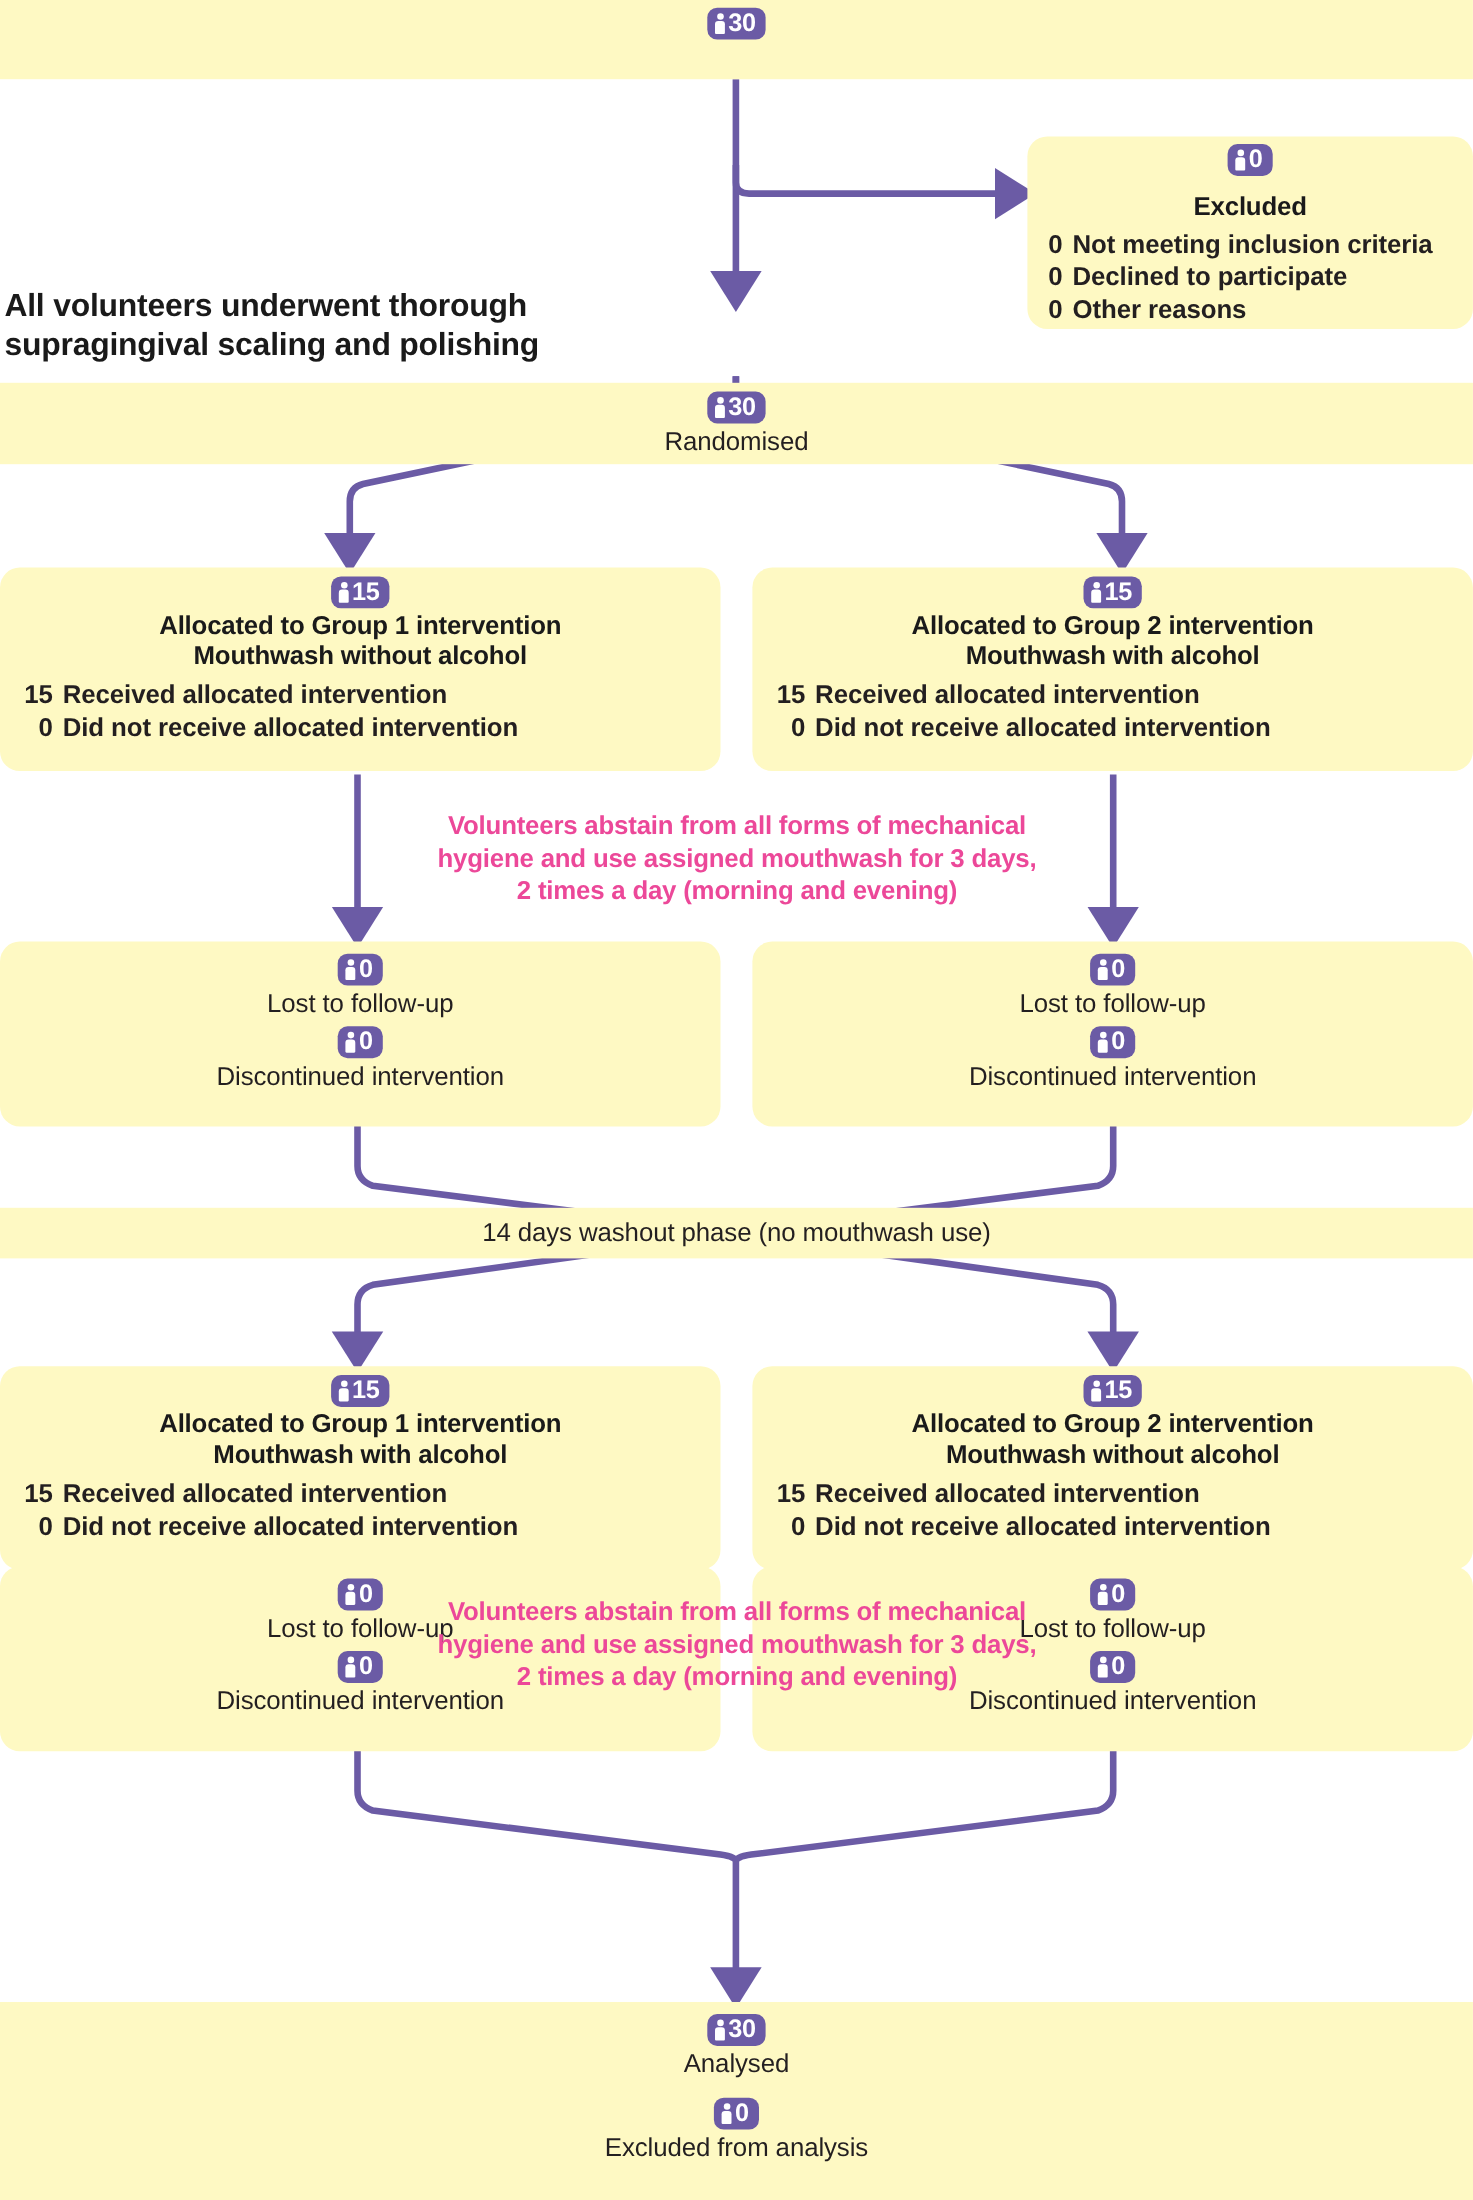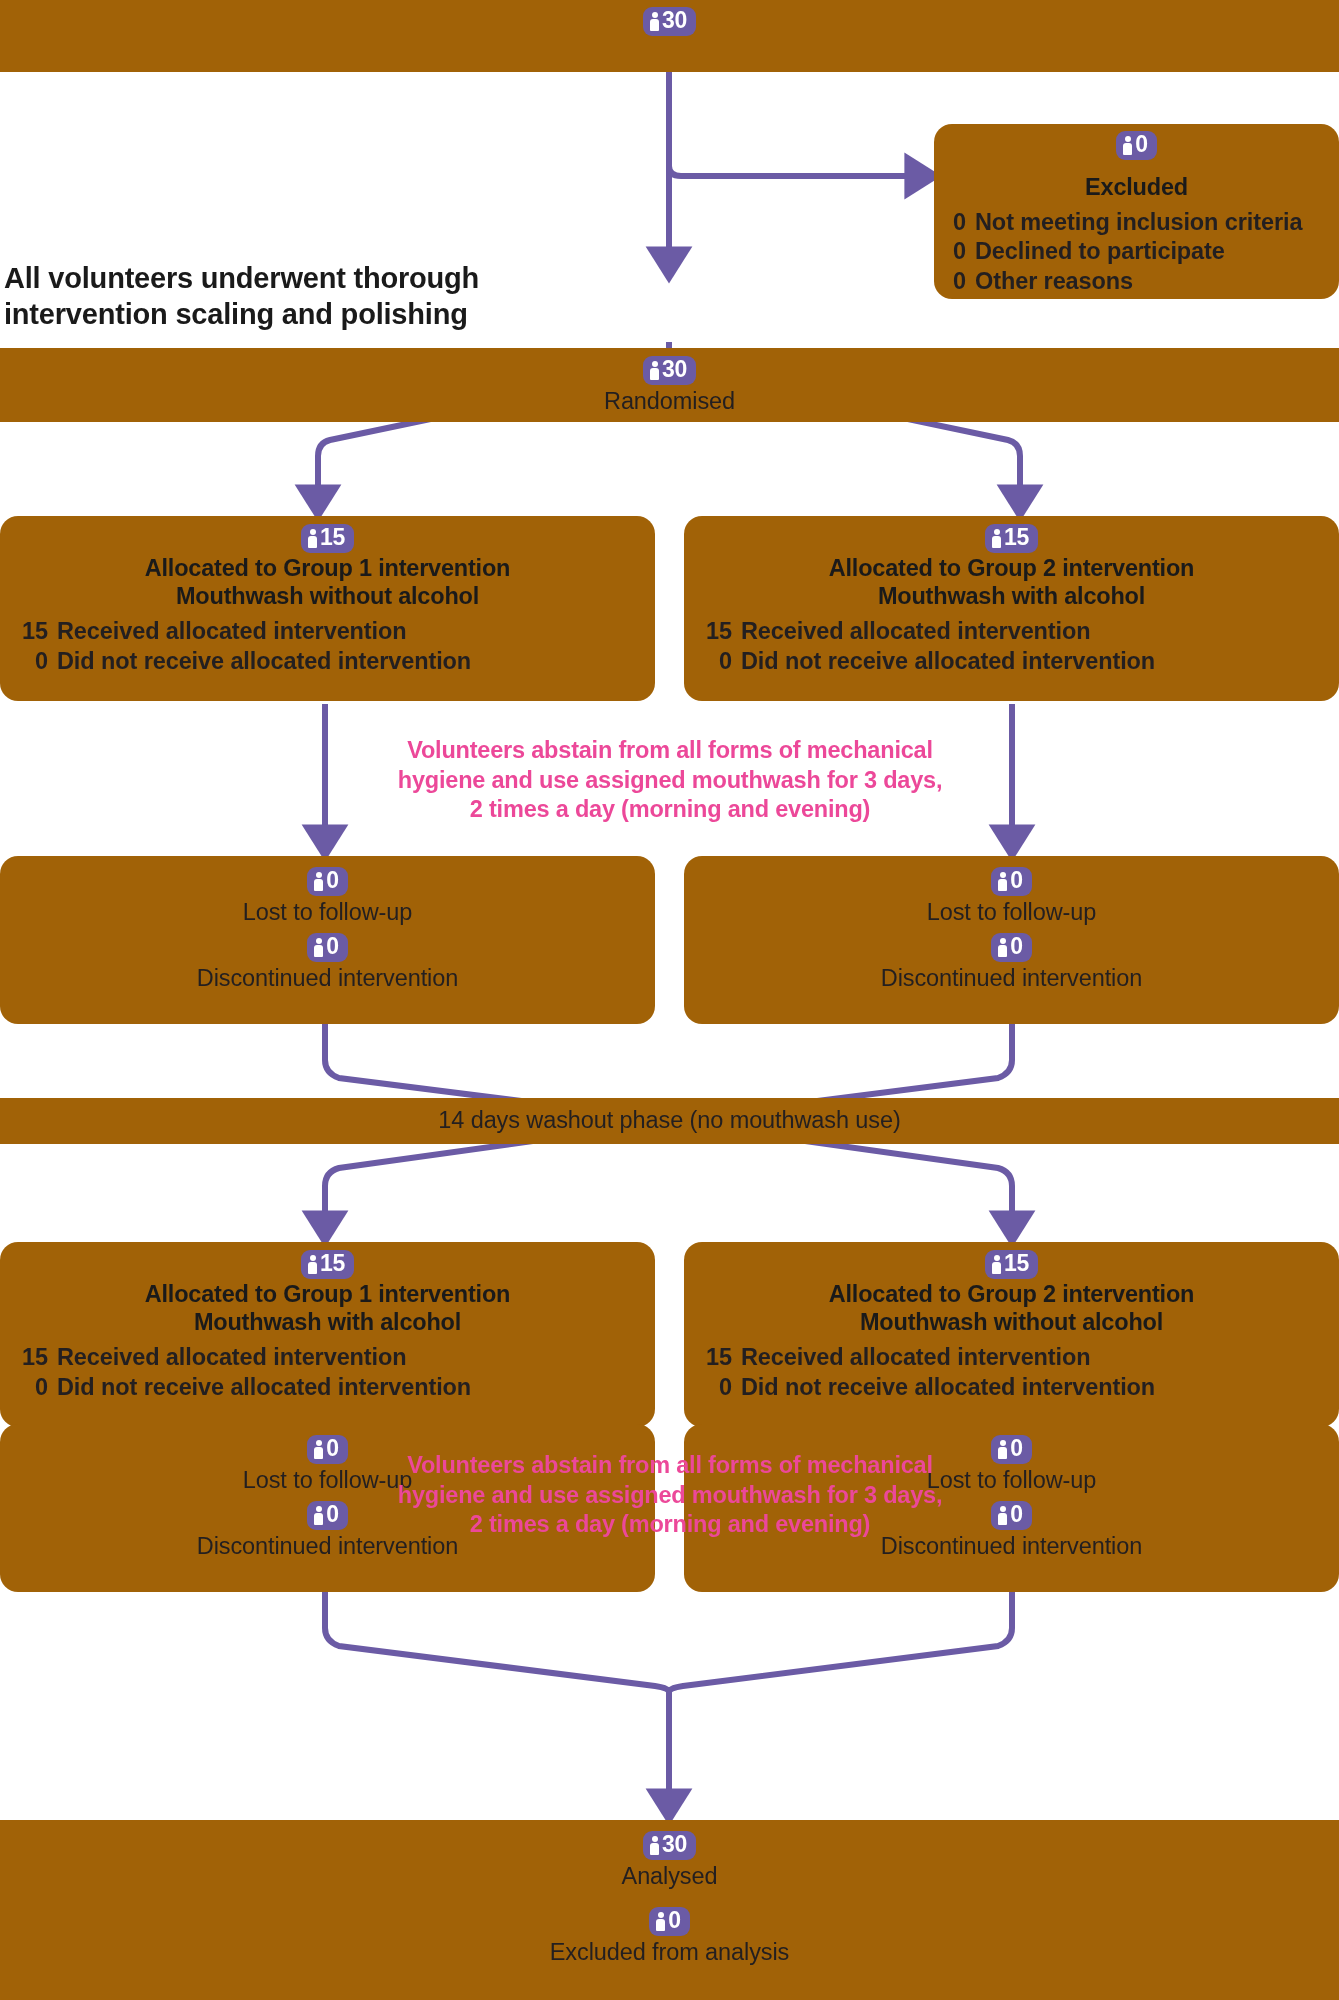--- a/index.html
+++ b/index.html
@@ -18,21 +18,21 @@
   svg.connectors {
     position: absolute;
     left: 0; top: 0;
     width: 1339px;
     height: 2000px;
     pointer-events: none;
     z-index: 1;
   }
   .box {
     position: absolute;
-    background: #a16207;
+    background: #fef9c3;
     z-index: 2;
   }
   .box.rounded { border-radius: 18px; }
   .box.full { border-radius: 0; }
 
   .ctr { text-align: center; }
 
   .badge {
     display: inline-flex;
     align-items: center;
@@ -187,21 +187,21 @@
       <span class="t">Declined to participate</span>
     </div>
     <div class="listrow">
       <span class="n" style="width:16px;">0</span>
       <span class="t">Other reasons</span>
     </div>
   </div>
 
   <div class="side-note" style="left:4px; top:261px; width:520px;">
     <div>All volunteers underwent thorough</div>
-    <div>intervention scaling and polishing</div>
+    <div>supragingival scaling and polishing</div>
   </div>
 
   <div class="box full" style="left:0; top:348px; width:1339px; height:74px; padding-top:8px;">
     <div class="ctr badge-line">
       <span class="badge">
         <span class="person"></span>
         <span class="num">30</span>
       </span>
     </div>
     <div class="ctr plain">Randomised</div>

